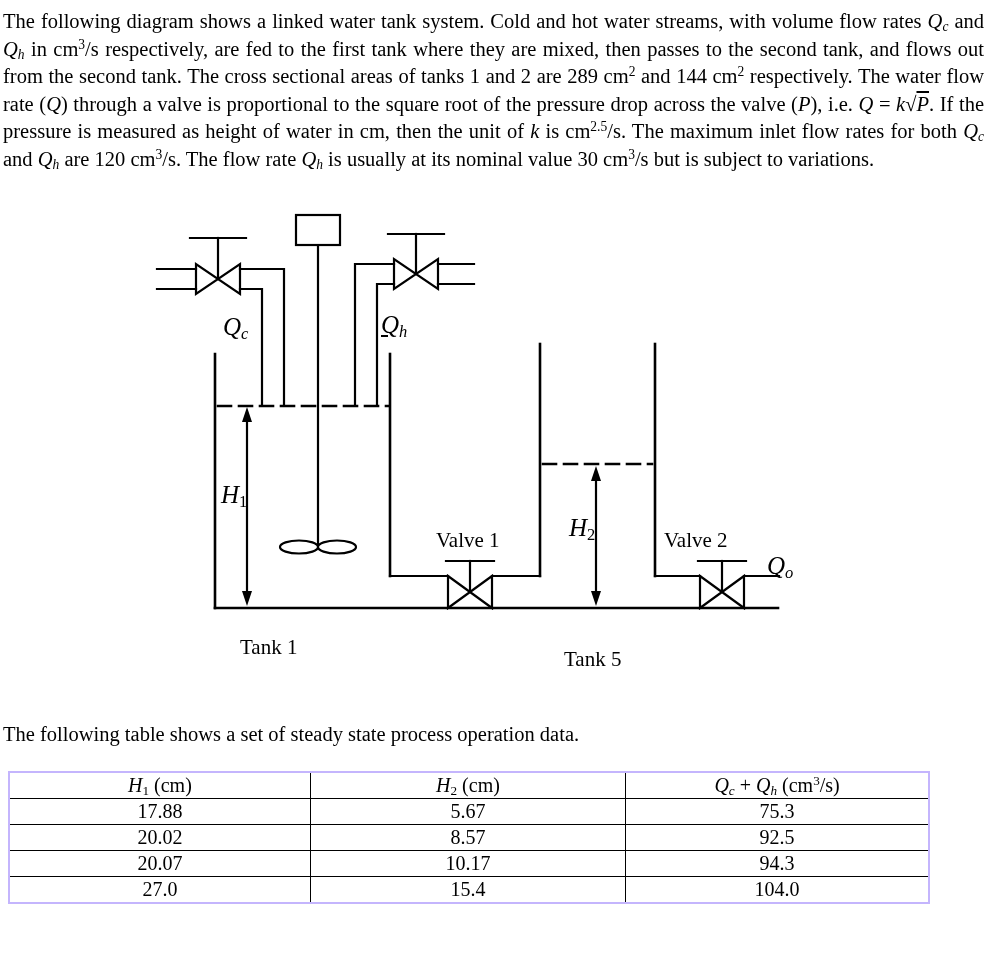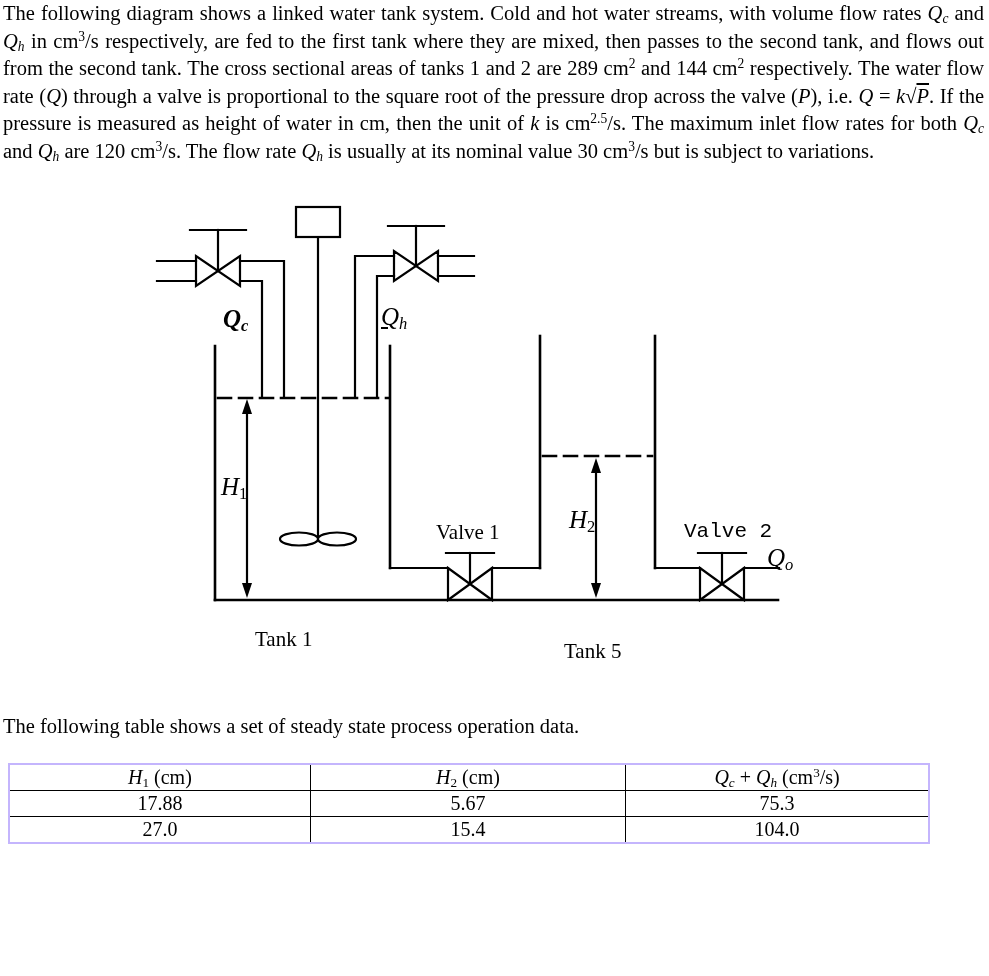--- a/index.html
+++ b/index.html
@@ -3,40 +3,40 @@
 <meta charset="utf-8">
 <style>
   * { box-sizing: border-box; }
   html, body { margin: 0; padding: 0; }
   body {
     width: 989px; height: 976px; background: #ffffff; color: #000000;
     font-family: "Liberation Serif", "DejaVu Serif", serif;
     overflow: hidden;
   }
   .para {
-    margin: 0; padding: 0 5px 0 3px;
+    margin: 0; padding: 8px 5px 0 3px;
     font-size: 20.5px; line-height: 27.5px; text-align: justify;
   }
   .it  { font-style: italic; }
   .sub { font-size: 66%; vertical-align: -0.22em; line-height: 0; }
   .sup { font-size: 66%; vertical-align: 0.5em;  line-height: 0; }
   .ov  { text-decoration: overline; }
 
   .diagram { position: relative; width: 989px; height: 510px; margin-top: 28px; }
   .diagram svg { position: absolute; left: 0; top: 0; }
   .dlabel { position: absolute; white-space: nowrap; font-size: 21px; }
   .dlabel.math { font-size: 25px; }
-  .lbl-qc    { left: 223px; top: 112px; font-weight: bold; }
+  .lbl-qc    { left: 223px; top: 112px; }
   .lbl-qh    { left: 381px; top: 110px; text-decoration: underline; }
   .lbl-h1    { left: 221px; top: 280px; }
   .lbl-h2    { left: 569px; top: 313px; }
   .lbl-valve1{ left: 436px; top: 327px; }
-  .lbl-valve2{ left: 684px; top: 327px; font-family: Liberation Mono, monospace; }
+  .lbl-valve2{ left: 664px; top: 327px; }
   .lbl-qo    { left: 767px; top: 351px; }
-  .lbl-tank1 { left: 255px; top: 434px; }
+  .lbl-tank1 { left: 240px; top: 434px; }
   .lbl-tank2 { left: 564px; top: 446px; }
 
   .intro { margin: 10px 0 0 3px; font-size: 20.5px; line-height: 27.5px; }
 
   table.data-table {
     margin: 22px 0 0 8px; border-collapse: collapse; width: 922px;
     font-size: 20px; border: 2px solid #c4b5fd;
   }
   .data-table th, .data-table td {
     border: 1.5px solid #000; text-align: center; padding: 1px 4px;
@@ -145,18 +145,28 @@
       <th class="col-3"><span class="it">Q</span><span class="it sub">c</span><span> + </span><span class="it">Q</span><span class="it sub">h</span><span> (cm</span><span class="sup">3</span><span>/s)</span></th>
     </tr>
   </thead>
   <tbody>
     <tr>
       <td>17.88</td>
       <td>5.67</td>
       <td>75.3</td>
     </tr>
     <tr>
+      <td>20.02</td>
+      <td>8.57</td>
+      <td>92.5</td>
+    </tr>
+    <tr>
+      <td>20.07</td>
+      <td>10.17</td>
+      <td>94.3</td>
+    </tr>
+    <tr>
       <td>27.0</td>
       <td>15.4</td>
       <td>104.0</td>
     </tr>
   </tbody>
 </table>
 
 </body></html>

